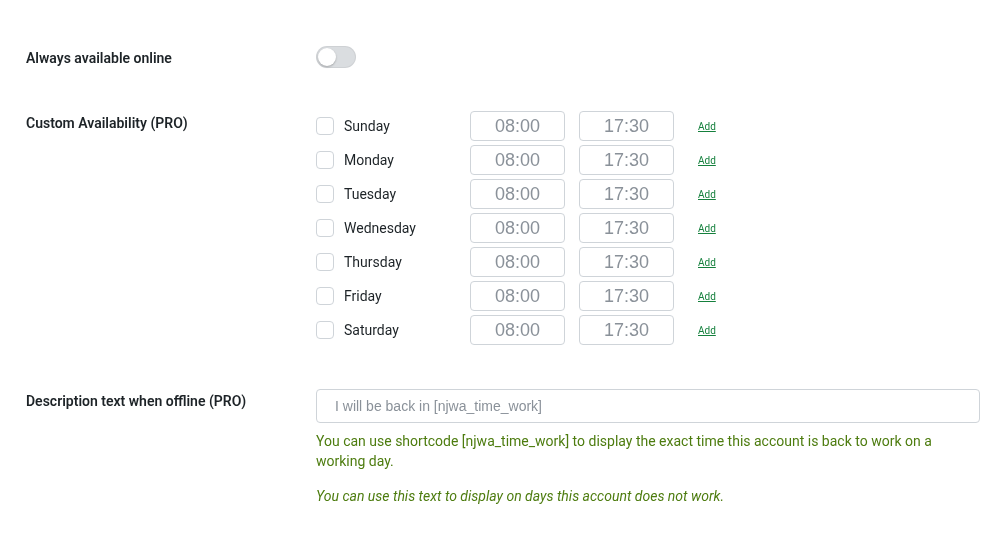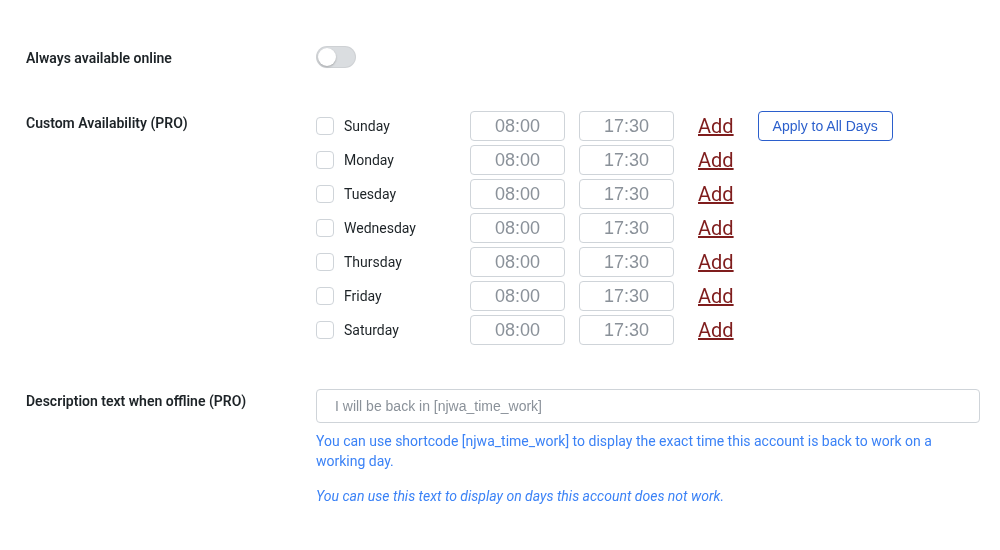--- a/index.html
+++ b/index.html
@@ -83,24 +83,24 @@
     text-align: center;
     font-size: 18px;
     color: #8a9199;
     background: #fff;
     outline: none;
     padding: 0;
   }
   .time-input::placeholder { color: #8a9199; }
 
   .link-add {
-    color: #7f1d1d;
+    color: #15803d;
     text-decoration: underline;
     cursor: pointer;
-    font-size: 20px;
+    font-size: 10px;
     margin-left: 10px;
   }
 
   .apply-btn {
     margin-left: 10px;
     border: 1px solid #2b5fcc;
     color: #2b5fcc;
     background: #fff;
     border-radius: 4px;
     padding: 6px 14px;
@@ -118,21 +118,21 @@
     border-radius: 4px;
     padding: 0 18px;
     font-size: 14px;
     color: #8a9199;
     background: #fff;
     outline: none;
   }
   .full-input::placeholder { color: #8a9199; }
 
   .help-text {
-    color: #3b82f6;
+    color: #4d7c0f;
     font-size: 14px;
     margin: 8px 0 14px 0;
     max-width: 660px;
     line-height: 1.45;
   }
 </style>
 </head>
 <body>
 
 <div class="wrap">
@@ -155,21 +155,20 @@
     <div class="field-col">
 
     <div class="day-row">
           <div class="day-check-wrap">
             <div class="checkbox"></div>
             <span class="day-name">Sunday</span>
           </div>
           <input type="text" class="time-input" placeholder="08:00" style="">
           <input type="text" class="time-input" placeholder="17:30" style="">
           <a class="link-add">Add</a>
-          <button type="button" class="apply-btn">Apply to All Days</button>
         </div>
         <div class="day-row">
           <div class="day-check-wrap">
             <div class="checkbox"></div>
             <span class="day-name">Monday</span>
           </div>
           <input type="text" class="time-input" placeholder="08:00" style="">
           <input type="text" class="time-input" placeholder="17:30" style="">
           <a class="link-add">Add</a>
         </div>

